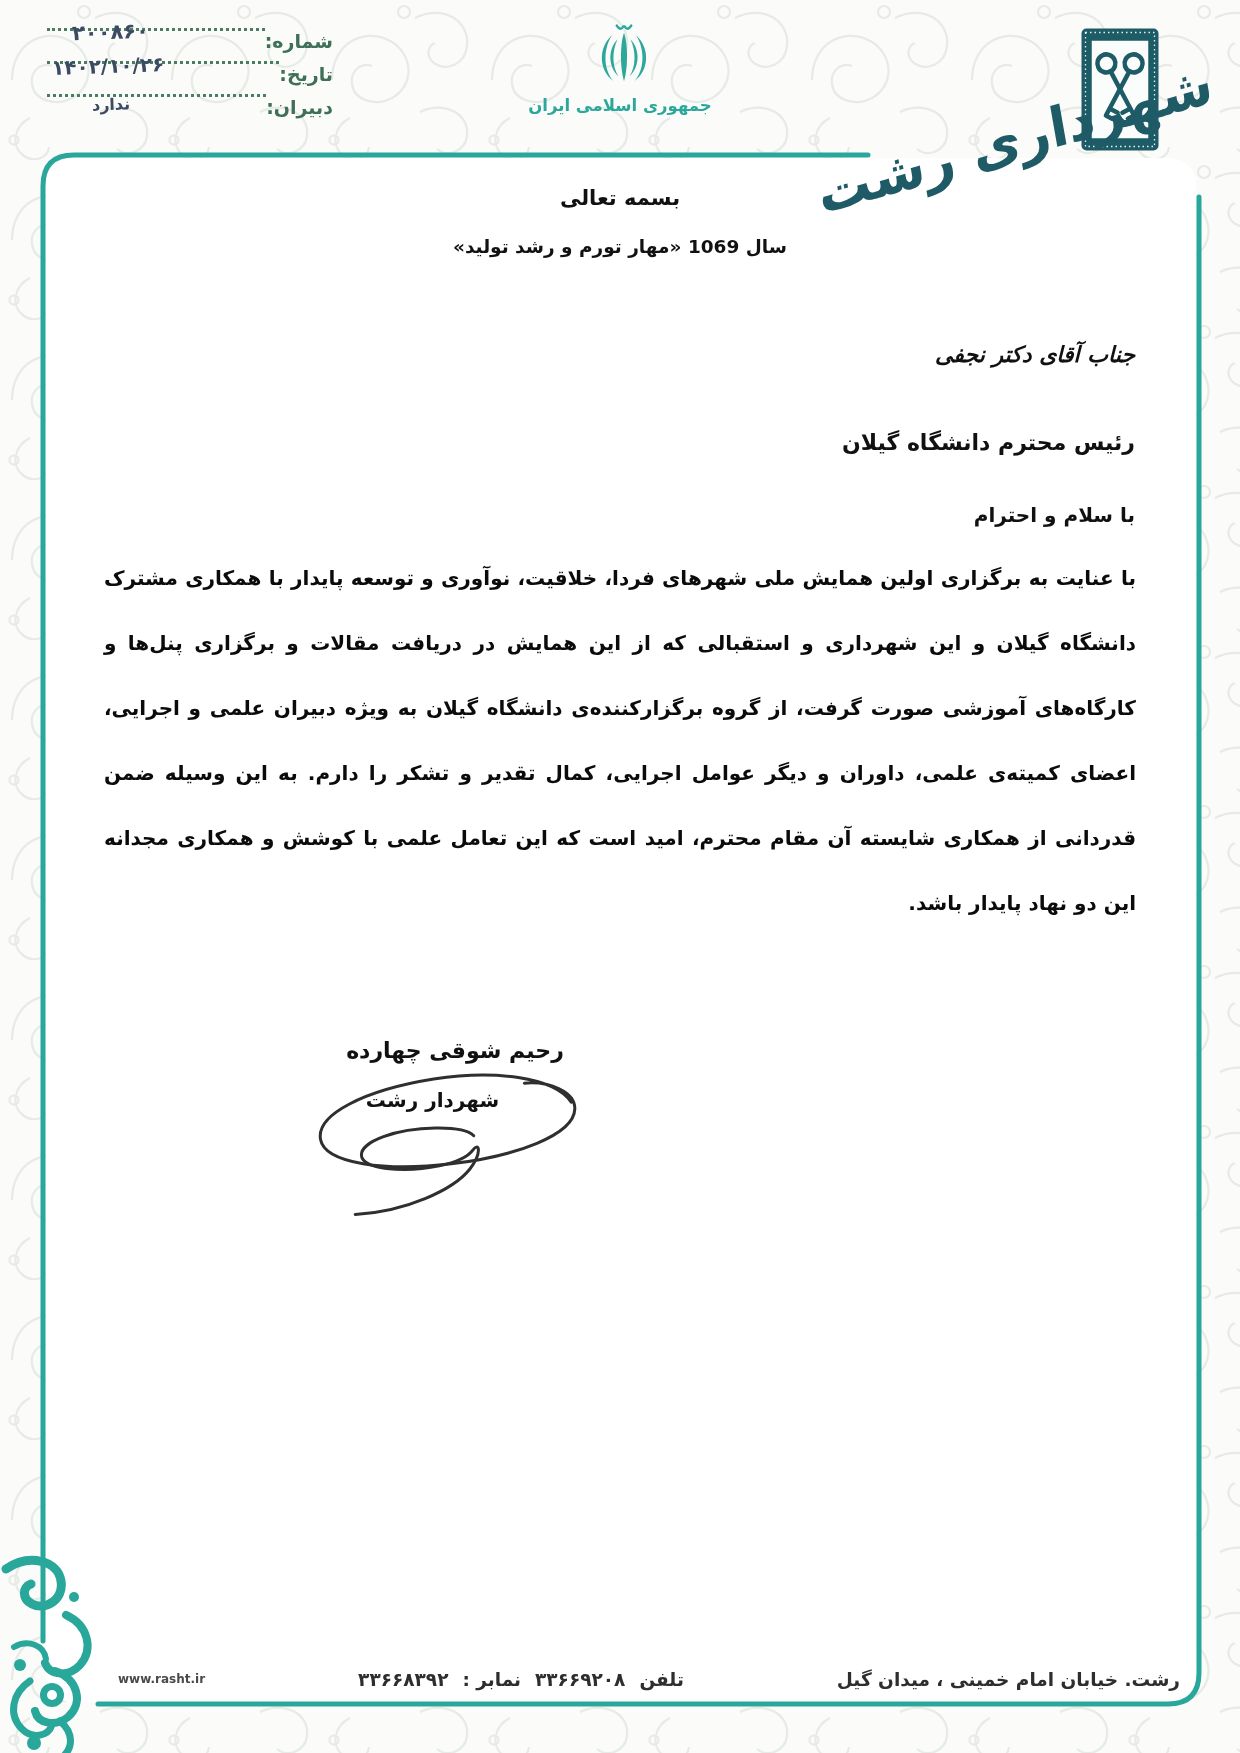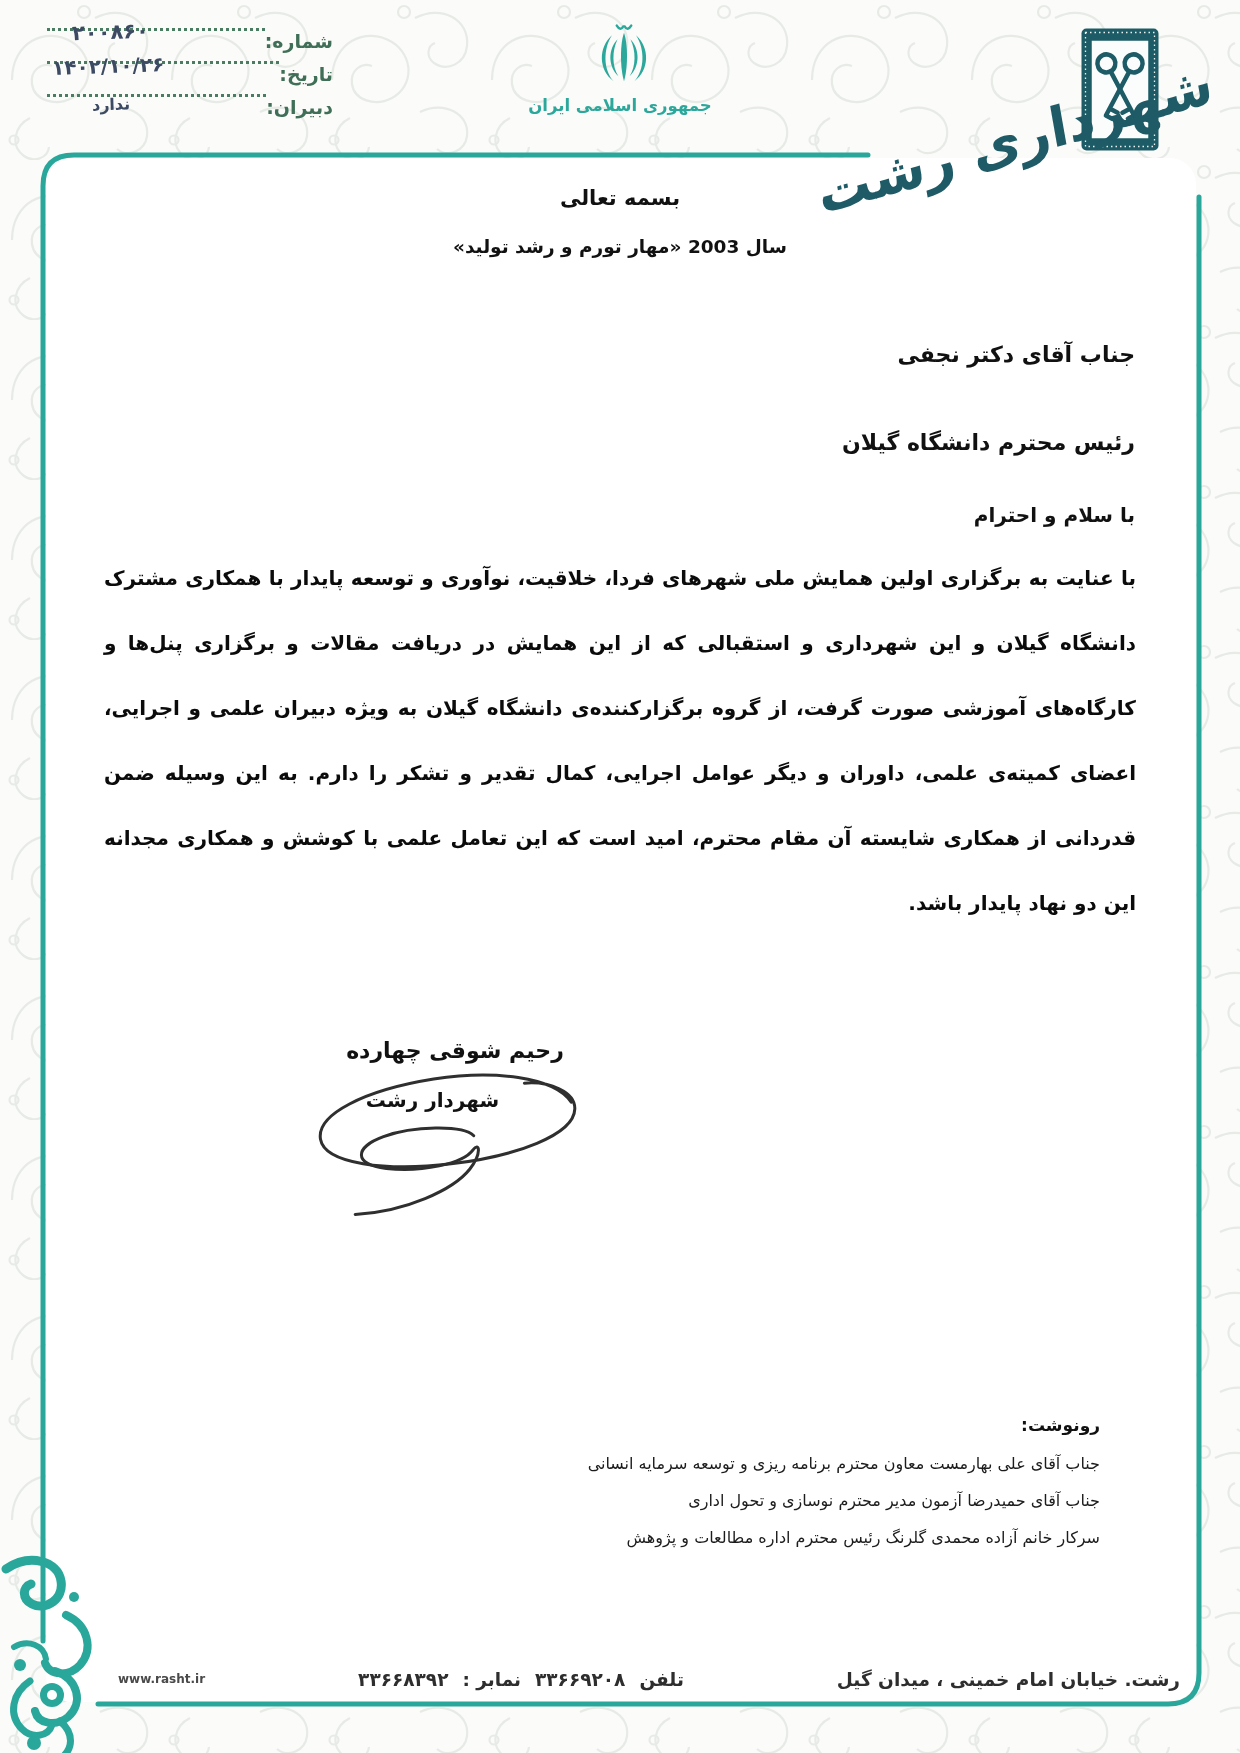--- a/index.html
+++ b/index.html
@@ -33,21 +33,21 @@
     position:absolute;left:810px;top:108px;width:410px;text-align:center;
     transform:rotate(-16deg) skewX(-6deg);
     font-size:54px;font-weight:bold;color:#1f5b66;white-space:nowrap;
   }
 
   .center-line{position:absolute;left:0;width:1240px;text-align:center;}
   .rtl-line{position:absolute;direction:rtl;text-align:right;white-space:nowrap;}
 
   .besmeleh{top:186px;font-size:21px;font-weight:bold;}
   .slogan{top:236px;font-size:18.5px;font-weight:bold;}
-  .recipient-name{top:342px;right:105px;font-size:22px;font-weight:bold;}
+  .recipient-name{top:342px;right:105px;font-size:22px;font-weight:bold;font-style:italic;}
   .recipient-title{top:430px;right:105px;font-size:22px;font-weight:bold;}
   .salutation{top:503px;right:105px;font-size:20px;font-weight:bold;}
   .letter-body{
     position:absolute;top:546px;right:104px;width:1032px;
     direction:rtl;text-align:justify;text-justify:inter-word;
     font-size:20px;font-weight:bold;line-height:65px;color:#0b0b0b;
   }
   .signer-name{position:absolute;top:1038px;left:330px;width:250px;text-align:center;
     font-size:22px;font-weight:bold;}
   .signer-title{position:absolute;top:1088px;left:345px;width:175px;text-align:center;
@@ -139,44 +139,38 @@
       <g transform="rotate(-28 40 62)">
         <circle cx="40" cy="33" r="9"></circle>
         <path d="M 40 42 V 92 M 40 84 H 31 M 40 92 H 33"></path>
       </g>
     </g>
   </svg>
 
   <div class="calligraphy">شهرداری رشت</div>
 
   <div class="center-line besmeleh">بسمه تعالی</div>
-  <div class="center-line slogan">سال 2003 «مهار تورم و رشد تولید»</div>
+  <div class="center-line slogan">سال 1069 «مهار تورم و رشد تولید»</div>
 
   <div class="rtl-line recipient-name">جناب آقای دکتر نجفی</div>
   <div class="rtl-line recipient-title">رئیس محترم دانشگاه گیلان</div>
   <div class="rtl-line salutation">با سلام و احترام</div>
 
   <div class="letter-body">با عنایت به برگزاری اولین همایش ملی شهرهای فردا، خلاقیت، نوآوری و توسعه پایدار با همکاری مشترک دانشگاه گیلان و این شهرداری و استقبالی که از این همایش در دریافت مقالات و برگزاری پنل‌ها و کارگاه‌های آموزشی صورت گرفت، از گروه برگزارکننده‌ی دانشگاه گیلان به ویژه دبیران علمی و اجرایی، اعضای کمیته‌ی علمی، داوران و دیگر عوامل اجرایی، کمال تقدیر و تشکر را دارم.  به این وسیله ضمن قدردانی از همکاری شایسته آن مقام محترم، امید است که این تعامل علمی با کوشش و همکاری مجدانه این دو نهاد پایدار باشد.</div>
 
   <div class="signer-name">رحیم شوقی چهارده</div>
   <div class="signer-title">شهردار رشت</div>
 
   <svg id="signature-svg" width="330" height="155" viewBox="0 0 330 155" xmlns="http://www.w3.org/2000/svg">
     <g fill="none" stroke="#2f2f2f" stroke-width="3" stroke-linecap="round" transform="rotate(-5 160 60)">
       <path d="M 285 45 C 270 18 210 6 150 10 C 80 15 30 35 32 60 C 34 85 95 98 160 96 C 225 94 285 78 288 52 C 290 35 265 22 240 22"></path>
       <path d="M 185 70 C 175 58 125 55 95 63 C 65 71 62 88 95 95 C 130 102 172 97 183 84 C 190 76 192 88 178 103 C 160 122 110 140 60 138"></path>
     </g>
   </svg>
 
-  <div class="cc-block">
-    <div class="cc-heading">رونوشت:</div>
-    <div class="cc-item">جناب آقای علی بهارمست معاون محترم برنامه ریزی و توسعه سرمایه انسانی</div>
-    <div class="cc-item">جناب آقای حمیدرضا آزمون مدیر محترم نوسازی و تحول اداری</div>
-    <div class="cc-item">سرکار خانم آزاده محمدی گلرنگ رئیس محترم اداره مطالعات و پژوهش</div>
-  </div>
 
   <div class="footer">
     <span class="footer-address">رشت. خیابان امام خمینی ، میدان گیل</span>
     <span class="footer-phones">
       <span>تلفن</span>
       <span>۳۳۶۶۹۲۰۸</span>
       <span>نمابر :</span>
       <span>۳۳۶۶۸۳۹۲</span>
     </span>
     <span class="footer-website">www.rasht.ir</span>

